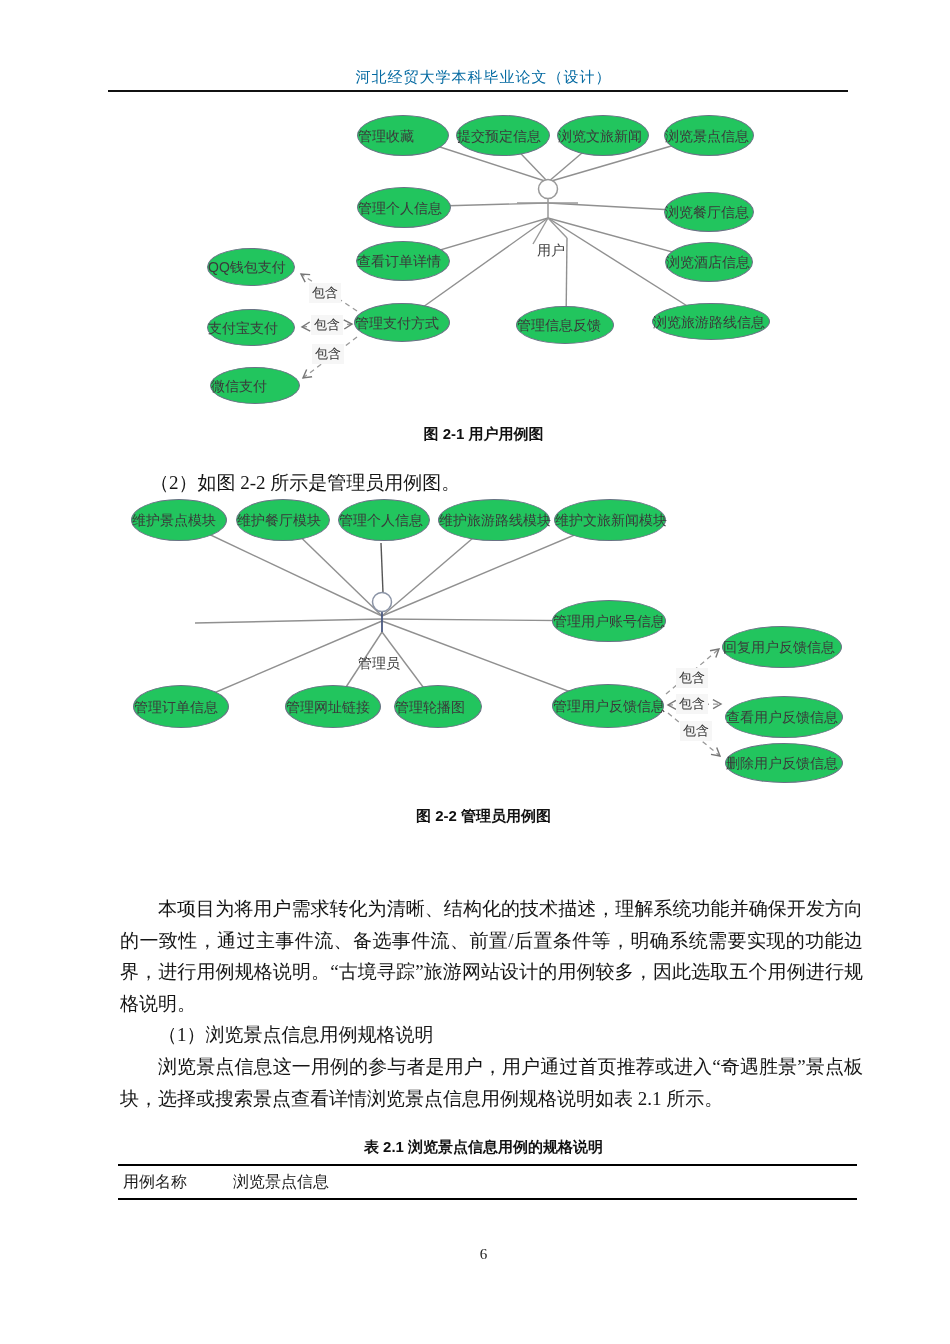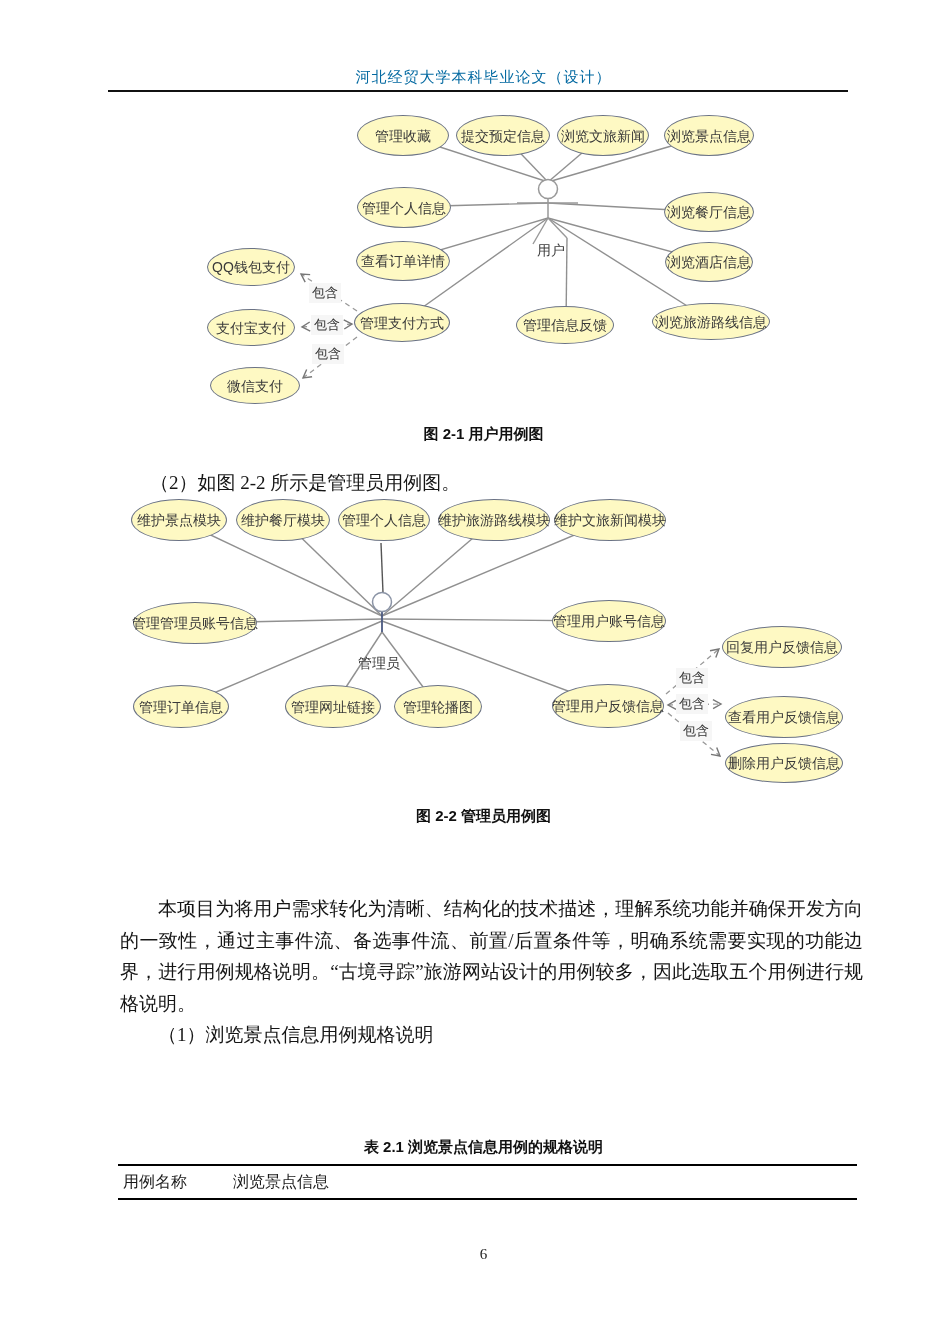--- a/index.html
+++ b/index.html
@@ -3,22 +3,22 @@
 <meta charset="utf-8">
 <style>
   html,body{margin:0;padding:0;background:#e8e8e8;}
   .page{position:relative;width:950px;height:1344px;background:#ffffff;margin:0 auto;
         font-family:"Liberation Serif",serif;color:#1a1a1a;overflow:hidden;}
   .hdr{position:absolute;top:68px;left:112px;width:743px;text-align:center;
        font-size:15px;color:#0369a1;letter-spacing:1px;}
   .hdr-rule{position:absolute;top:90px;left:108px;width:740px;height:2.2px;background:#111;}
   .fig{position:absolute;left:0;width:950px;}
   .fig svg{position:absolute;left:0;top:0;}
-  .uc{position:absolute;border:1.6px solid #6a7285;border-radius:50%;background:#fef9c3;
-      display:flex;align-items:center;justify-content:center;box-sizing:border-box;}
+  .uc{position:absolute;border:1.6px solid #6a7285;border-radius:50%;background:#22c55e;
+      display:flex;align-items:center;box-sizing:border-box;}
   .uc span{font-family:"Liberation Sans",sans-serif;font-size:14px;color:#3a3a3a;
       white-space:nowrap;line-height:1;}
   .dlabel{position:absolute;transform:translate(-50%,-50%);
       font-family:"Liberation Sans",sans-serif;font-size:14px;color:#3a3a3a;white-space:nowrap;}
   .inc{position:absolute;transform:translate(-50%,-50%);background:#f6f6f6;padding:1px 3px;
       font-family:"Liberation Sans",sans-serif;font-size:13px;color:#333;white-space:nowrap;}
   .caption{position:absolute;left:112px;width:743px;text-align:center;font-weight:bold;
       font-size:15px;line-height:20px;font-family:"Liberation Sans",sans-serif;color:#111;}
   .para{position:absolute;left:112px;width:743px;font-size:19px;line-height:26px;color:#151515;}
   .indent{text-indent:38px;}
@@ -178,23 +178,20 @@
       </div>
     <div class="uc" style="left:338px;top:1px;width:92px;height:42px;">
         <span>管理个人信息</span>
       </div>
     <div class="uc" style="left:438px;top:1px;width:112px;height:42px;">
         <span>维护旅游路线模块</span>
       </div>
     <div class="uc" style="left:554px;top:1px;width:112px;height:42px;">
         <span>维护文旅新闻模块</span>
       </div>
-    <div class="uc" style="left:133px;top:104px;width:124px;height:42px;">
-        <span>管理管理员账号信息</span>
-      </div>
     <div class="uc" style="left:552px;top:102px;width:114px;height:42px;">
         <span>管理用户账号信息</span>
       </div>
     <div class="uc" style="left:133px;top:187px;width:96px;height:43px;">
         <span>管理订单信息</span>
       </div>
     <div class="uc" style="left:285px;top:187px;width:96px;height:43px;">
         <span>管理网址链接</span>
       </div>
     <div class="uc" style="left:394px;top:187px;width:88px;height:43px;">
@@ -218,20 +215,21 @@
     <span class="inc" style="left:692px;top:206px;">包含</span>
     <span class="inc" style="left:696px;top:233px;">包含</span>
   </div>
 
   <div class="caption" style="top:806px;">图 2-2 管理员用例图</div>
 
 
   <div class="body-text">
     <p>本项目为将用户需求转化为清晰、结构化的技术描述，理解系统功能并确保开发方向的一致性，通过主事件流、备选事件流、前置/后置条件等，明确系统需要实现的功能边界，进行用例规格说明。“古境寻踪”旅游网站设计的用例较多，因此选取五个用例进行规格说明。</p>
     <p>（1）浏览景点信息用例规格说明</p>
+    <p>浏览景点信息这一用例的参与者是用户，用户通过首页推荐或进入“奇遇胜景”景点板块，选择或搜索景点查看详情浏览景点信息用例规格说明如表 2.1 所示。</p>
   </div>
 
   <div class="caption" style="top:1137px;">表 2.1 浏览景点信息用例的规格说明</div>
 
   <table class="spec-table">
     <tbody>
     <tr>
       <td class="l">用例名称</td>
       <td>浏览景点信息</td>
     </tr>

